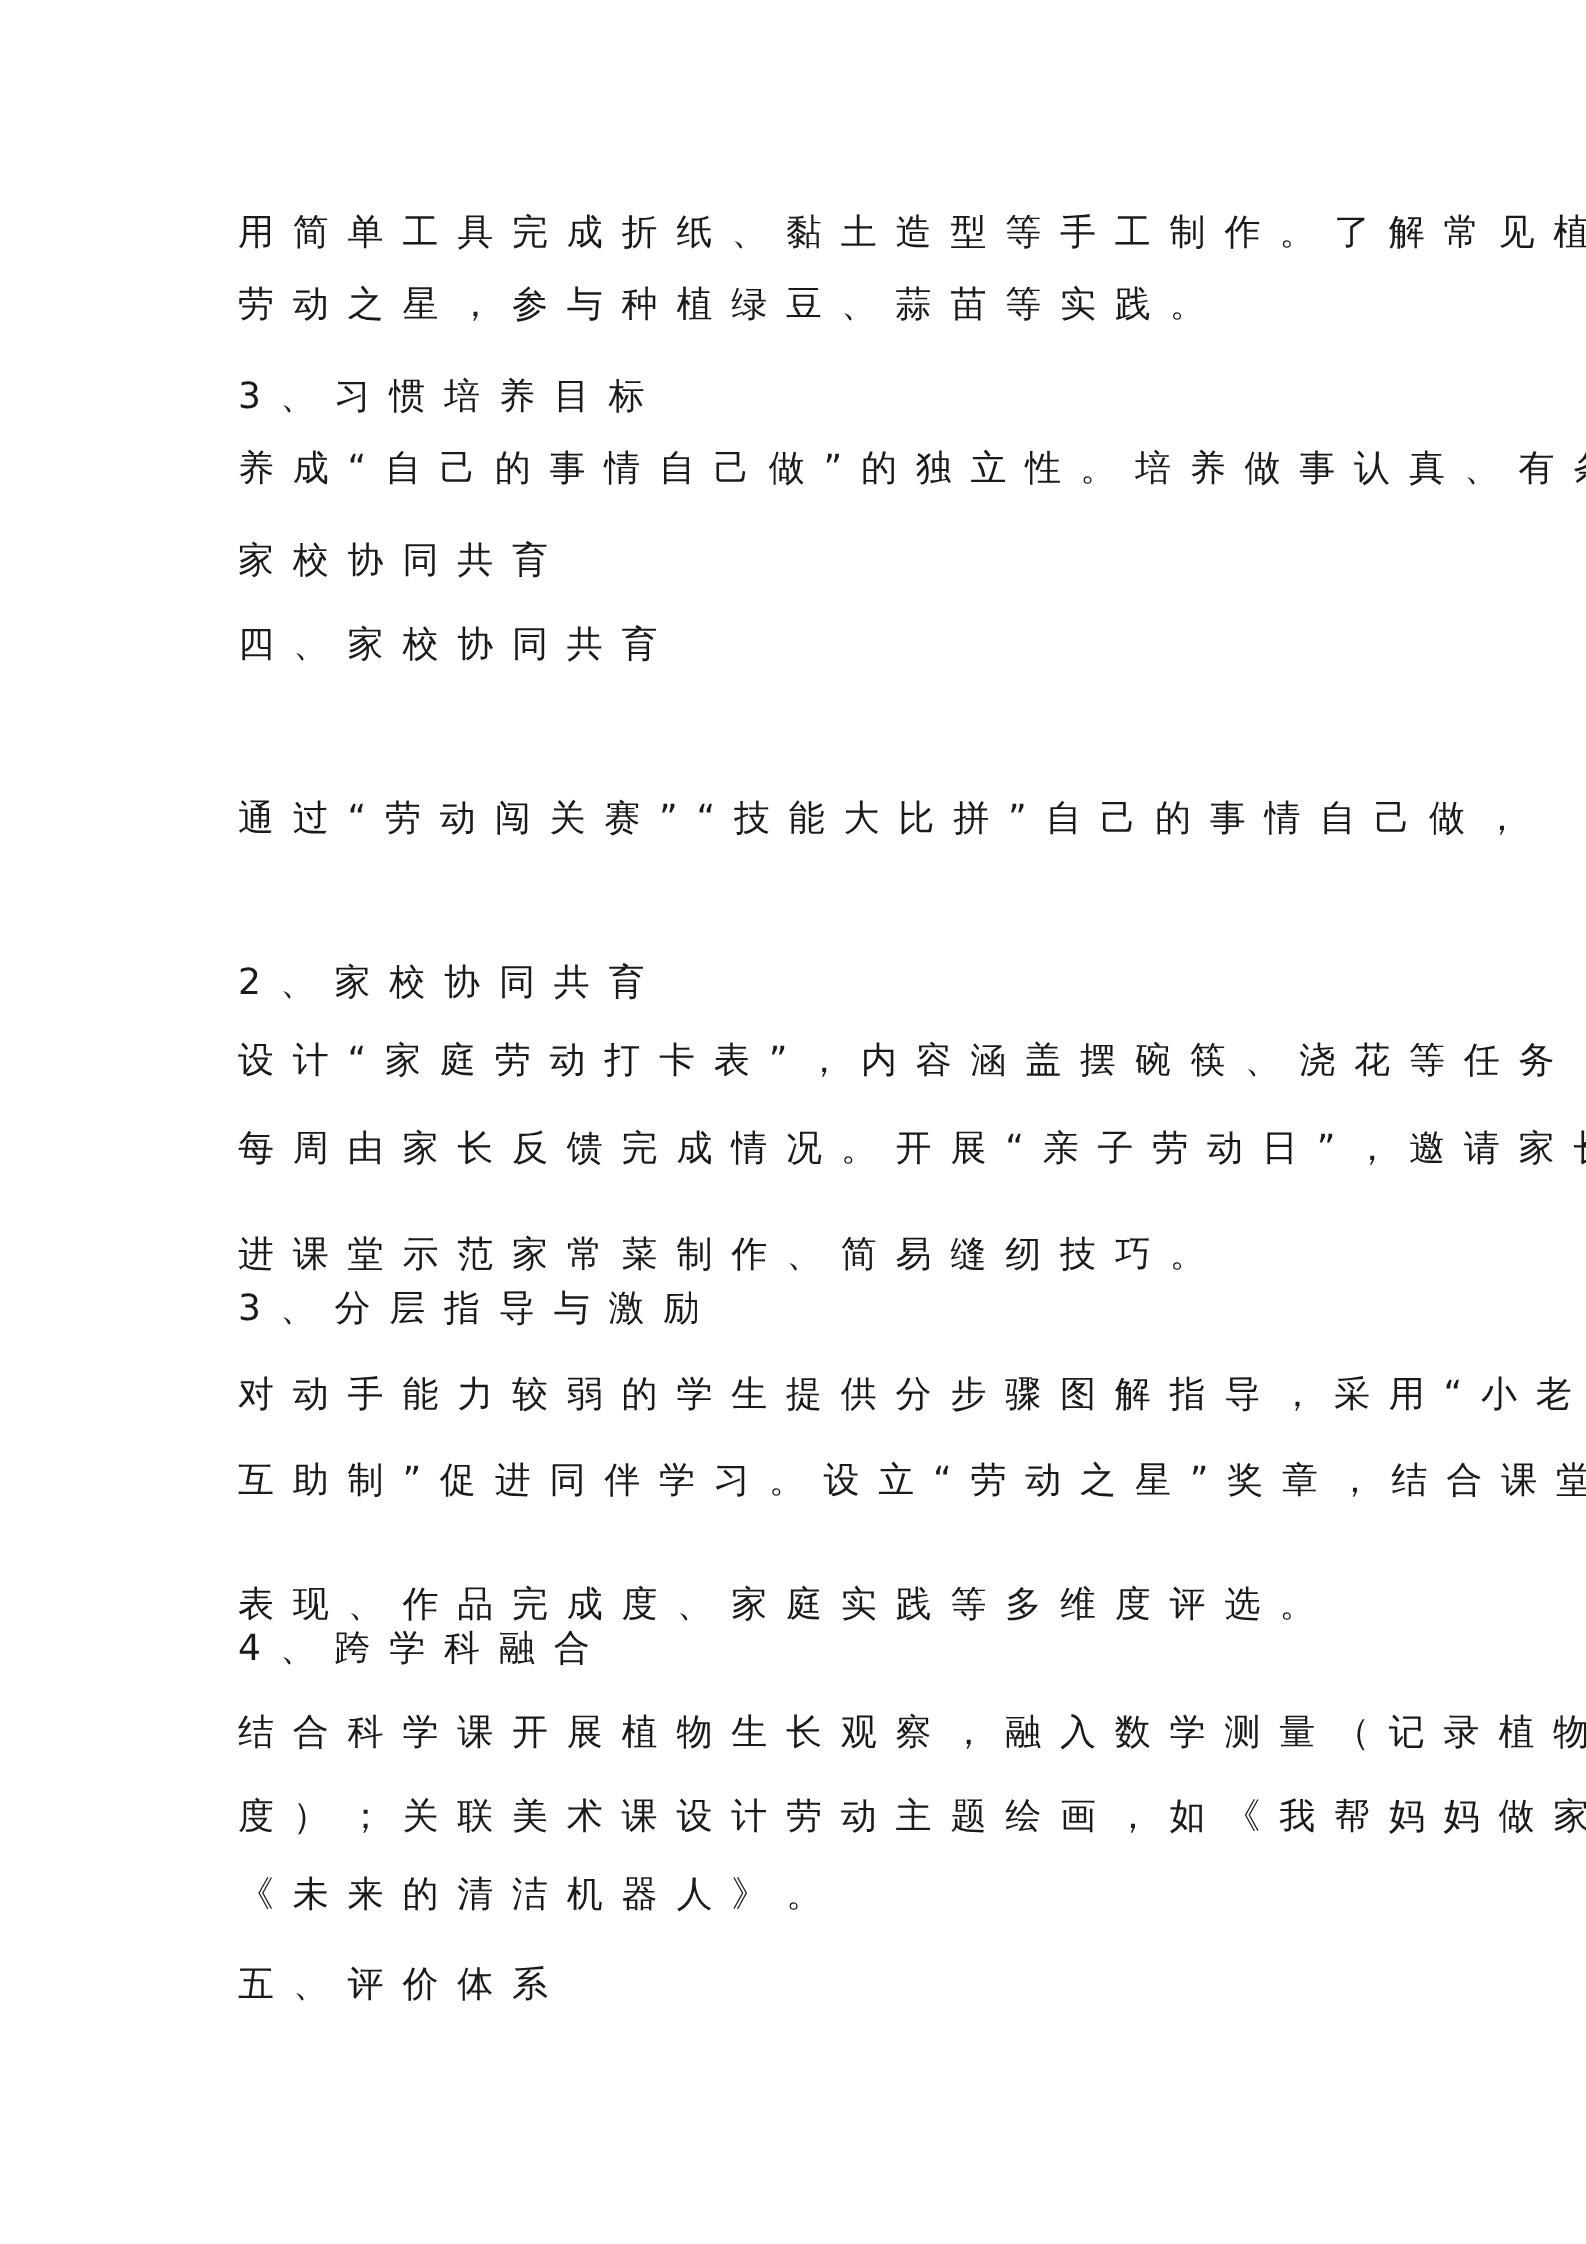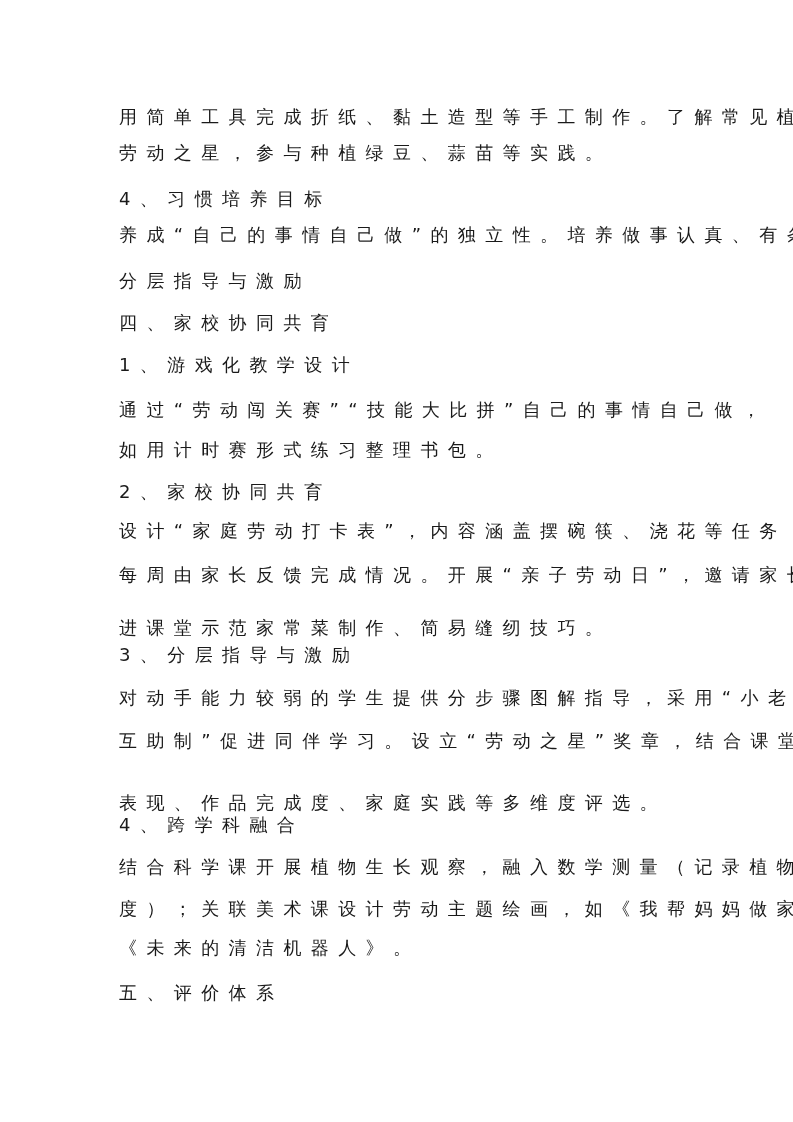--- a/index.html
+++ b/index.html
@@ -16,27 +16,25 @@
     color: #1a1a1a;
     white-space: nowrap;
   }
 </style>
 </head>
 <body>
 
 <div class="page">
   <div class="line" style="top:105px">用简单工具完成折纸、黏土造型等手工制作。了解常见植物</div>
   <div class="line" style="top:141px">劳动之星，参与种植绿豆、蒜苗等实践。</div>
-  <div class="line" style="top:187px">4、习惯培养目标</div>
+  <div class="line" style="top:187px">3、习惯培养目标</div>
   <div class="line" style="top:223px">养成“自己的事情自己做”的独立性。培养做事认真、有条</div>
-  <div class="line" style="top:269px">分层指导与激励</div>
+  <div class="line" style="top:269px">家校协同共育</div>
   <div class="line" style="top:311px">四、家校协同共育</div>
-  <div class="line" style="top:353px">1、游戏化教学设计</div>
   <div class="line" style="top:398px">通过“劳动闯关赛”“技能大比拼”自己的事情自己做，</div>
-  <div class="line" style="top:438px">如用计时赛形式练习整理书包。</div>
   <div class="line" style="top:480px">2、家校协同共育</div>
   <div class="line" style="top:519px">设计“家庭劳动打卡表”，内容涵盖摆碗筷、浇花等任务，</div>
   <div class="line" style="top:563px">每周由家长反馈完成情况。开展“亲子劳动日”，邀请家长</div>
   <div class="line" style="top:616px">进课堂示范家常菜制作、简易缝纫技巧。</div>
   <div class="line" style="top:643px">3、分层指导与激励</div>
   <div class="line" style="top:686px">对动手能力较弱的学生提供分步骤图解指导，采用“小老师</div>
   <div class="line" style="top:729px">互助制”促进同伴学习。设立“劳动之星”奖章，结合课堂</div>
   <div class="line" style="top:791px">表现、作品完成度、家庭实践等多维度评选。</div>
   <div class="line" style="top:813px">4、跨学科融合</div>
   <div class="line" style="top:855px">结合科学课开展植物生长观察，融入数学测量（记录植物高</div>

